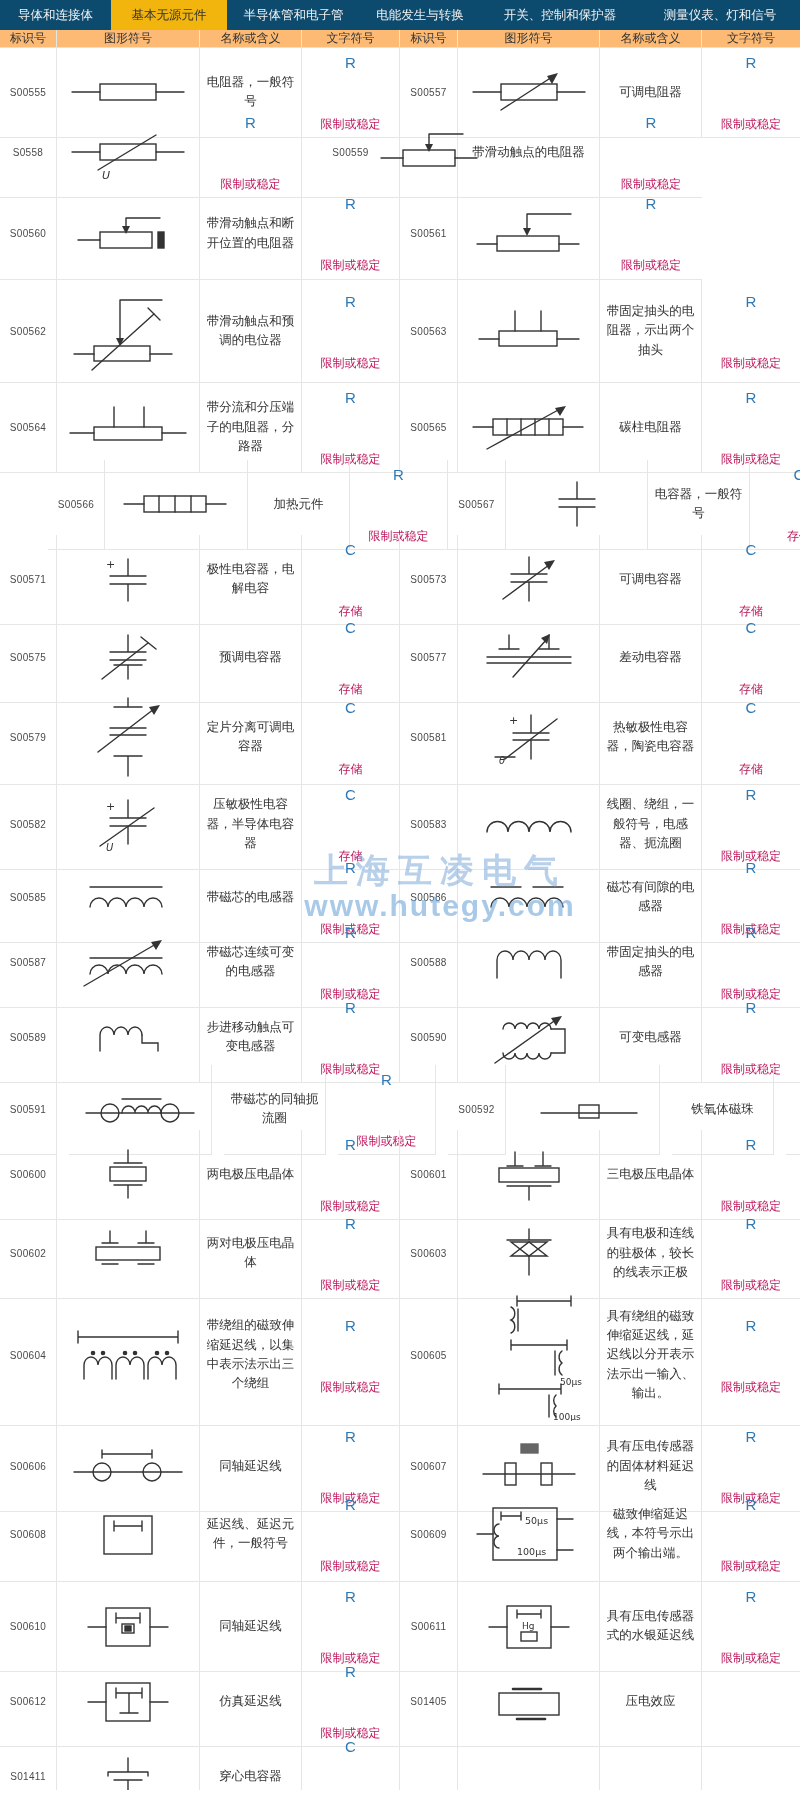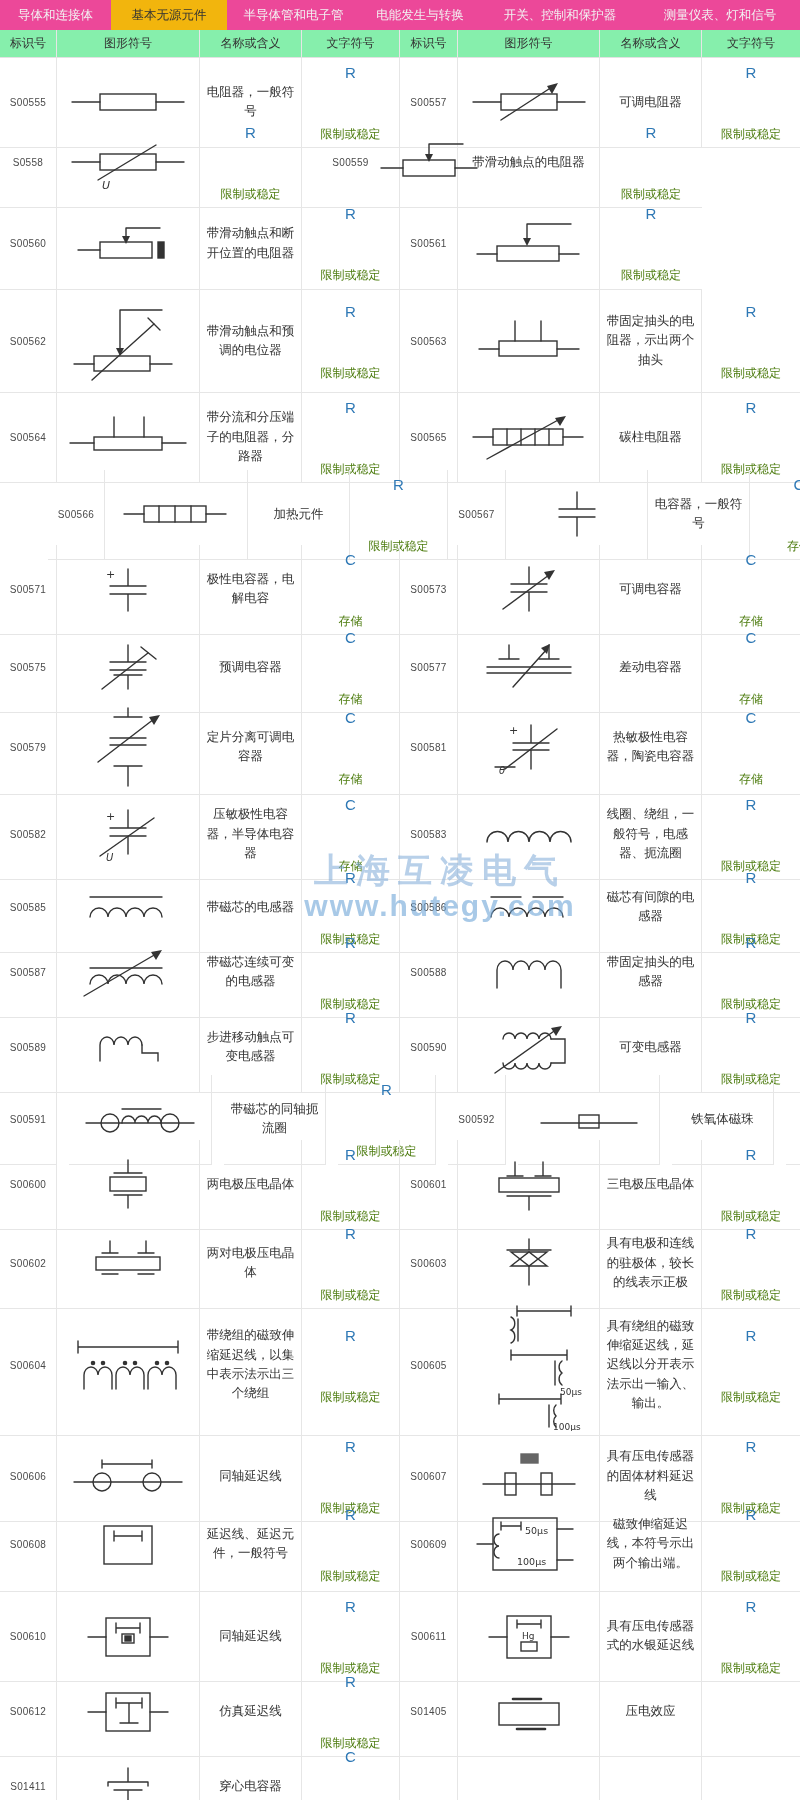--- a/index.html
+++ b/index.html
@@ -1,43 +1,43 @@
 <!DOCTYPE html>
 <html><head>
 <meta charset="utf-8">
 <style>
   * { margin:0; padding:0; box-sizing:border-box; }
   html,body { background:#fff; }
   body { width:800px; font-family:"Liberation Sans","DejaVu Sans",sans-serif; color:#333; }
   #page { position:relative; width:800px; }
 
   
-  #nav { display:flex; height:30px; background:#ec4899; }
+  #nav { display:flex; height:30px; background:#0c4a6e; }
   .nav-tab { display:flex; align-items:center; justify-content:center; color:#f2f2f2;
              font-size:12.5px; cursor:pointer; white-space:nowrap; }
   .nav-tab:nth-child(1){width:111px}.nav-tab:nth-child(2){width:116px}
   .nav-tab:nth-child(3){width:133px}.nav-tab:nth-child(4){width:120px}
   .nav-tab:nth-child(5){width:160px}.nav-tab:nth-child(6){width:160px}
   .nav-tab.active { background:#f2b50d; color:#333; }
 
   
   .t-row, #t-header { display:grid; grid-template-columns:57px 143px 102px 98px 58px 142px 102px 98px; }
-  #t-header { height:28px; background:#86efac; border-bottom:1px solid #e2e2e2; }
+  #t-header { height:18px; background:#fdba74; border-bottom:1px solid #e2e2e2; }
   #t-header .hcell { display:flex; align-items:center; justify-content:center; font-size:12px;
                      color:#333; border-right:1px solid #e6e6e6; }
   #t-header .hcell:last-child { border-right:none; }
   .cell { display:flex; flex-direction:column; align-items:center; justify-content:center;
           border-right:1px solid #e6e6e6; border-bottom:1px solid #e6e6e6; height:100%;
           text-align:center; padding:4px 5px; }
   .t-row > .cell:last-child { border-right:none; }
   .id-cell { font-size:10px; color:#4a4a4a; letter-spacing:.3px; }
   .name-cell { font-size:12.5px; line-height:1.55; color:#333; }
   .letter-cell { font-size:12px; }
   .letter { color:#2e78b5; font-size:15px; line-height:1.4; }
-  .letter-desc { color:#4d7c0f; font-size:12px; line-height:1.4;margin-top:43px; }
+  .letter-desc { color:#be185d; font-size:12px; line-height:1.4;margin-top:43px; }
   .sym-cell svg { display:block; }
 
   
   #watermark { position:absolute; left:150px; top:852px; width:580px; text-align:center;
                pointer-events:none; z-index:4; }
   #watermark .wm1 { font-size:34px; font-weight:bold; letter-spacing:8px;
                     color:rgba(125,170,215,.55); line-height:1.1; }
   #watermark .wm2 { font-size:30px; font-weight:bold; letter-spacing:2px;
                     color:rgba(110,165,215,.6); line-height:1.15; }
 </style>

